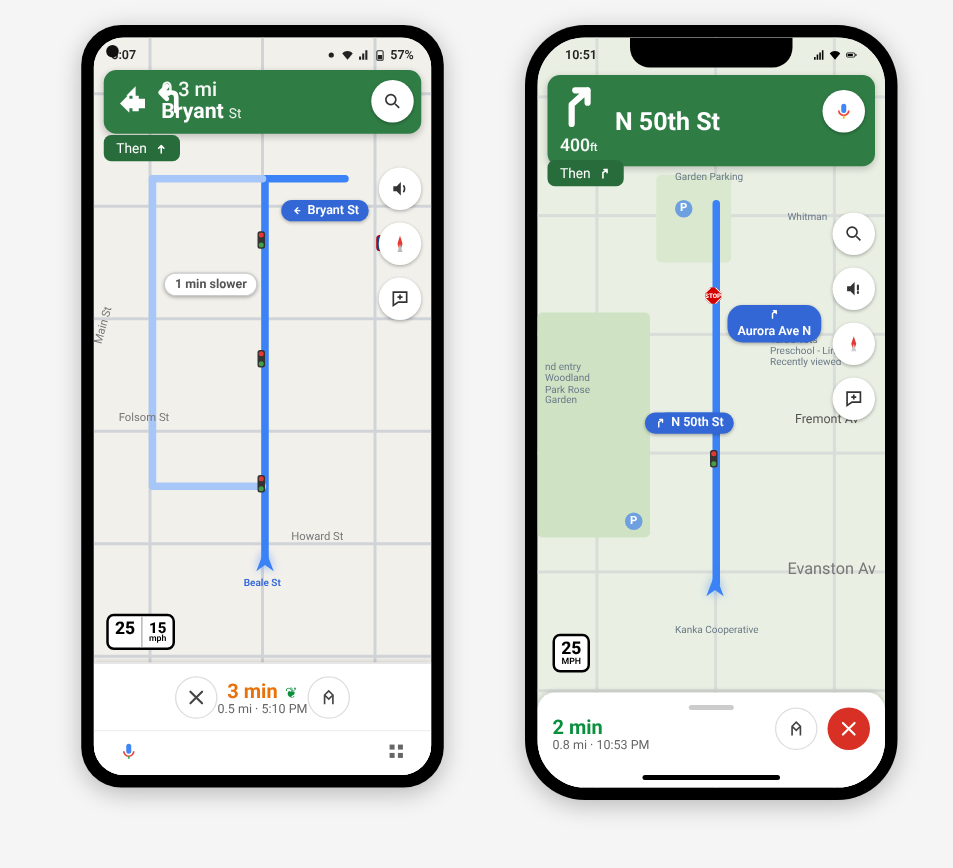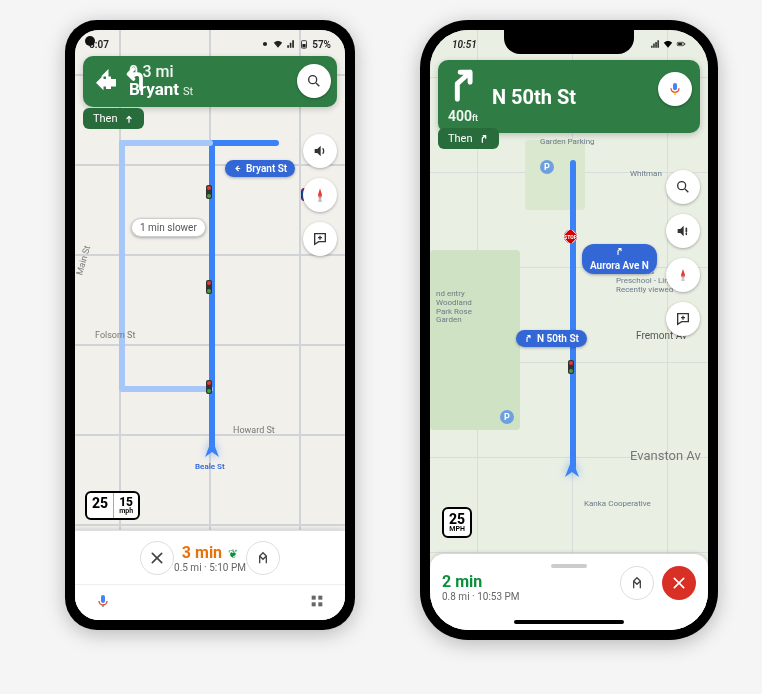--- a/index.html
+++ b/index.html
@@ -116,21 +116,21 @@
   
   .side-stack { position:absolute; right:8px; display:flex; flex-direction:column; gap:10px; z-index:25;}
 
   
   .street-pill {
     position:absolute; background:#3367d6; color:#fff; font-size:10px; font-weight:600;
     border-radius:12px; padding:3px 8px; display:flex; align-items:center; gap:4px;
     box-shadow:0 1px 3px rgba(0,0,0,.3); z-index:20;
   }
   .street-pill svg{width:9px;height:9px;}
-  .street-pill.grey{ background:#fff; color:#555; font-weight:400; border:1px solid #ccc;}
+  .street-pill.grey{ background:#fff; color:#555; font-weight:700; border:1px solid #ccc;}
 
   
   .speed-box{
     position:absolute; display:flex; background:#fff; border:2px solid #000; border-radius:6px;
     overflow:hidden; z-index:22;
   }
   .speed-box .cell{ padding:3px 5px; text-align:center; line-height:1; }
   .speed-box .cell + .cell{ border-left:1px solid #aaa; }
   .speed-box .big{ font-size:14px; font-weight:800; }
   .speed-box .sm{ font-size:7px; font-weight:600; }
@@ -361,21 +361,21 @@
         </span>
       </div>
     </div>
   </div>
 
   <div class="phone phone-ios">
     <div class="screen">
       <div class="notch"></div>
 
       <div class="statusbar">
-        <span style="padding-left:8px;font-style:italic;">10:51</span>
+        <span style="padding-left:8px;">10:51</span>
         <span class="right" style="padding-right:8px;">
           <svg viewBox="0 0 24 24">
               <path d="M3 21h3v-5H3zm5 0h3V11H8zm5 0h3V7h-3zm5 0h3V3h-3z" fill="#000"></path>
             </svg>
           <svg viewBox="0 0 24 24">
               <path d="M2 9c6-6 14-6 20 0l-10 12z" fill="#000"></path>
             </svg>
           <svg viewBox="0 0 24 24">
               <rect x="3" y="8" width="16" height="8" rx="2" fill="none" stroke="#000" stroke-width="1.5"></rect>
               <rect x="20" y="10" width="2" height="4" fill="#000"></rect>
@@ -415,21 +415,21 @@
         <span class="poi-label" style="left:200px; top:140px;">Whitman</span>
         <span class="poi-label" style="left:6px; top:260px; white-space:pre-line;">nd entry
 Woodland
 Park Rose
 Garden</span>
         <span class="poi-label" style="left:186px; top:238px; white-space:pre-line;">Tara's Tots
 Preschool - Lin
 Recently viewed</span>
         <span class="road-label" style="left:206px; top:300px; font-size:10px; color:#555;">Fremont Av</span>
         <span class="road-label" style="left:200px; top:418px; font-size:13px;">Evanston Av</span>
-        <span class="poi-label" style="left:110px; top:470px;margin-left:44px;">Kanka Cooperative</span>
+        <span class="poi-label" style="left:110px; top:470px;">Kanka Cooperative</span>
 
         <div class="current-pos" style="left:128px; top:425px;">
           <svg width="24" height="24" viewBox="0 0 24 24">
               <path d="M12 2l7 18-7-5-7 5z" fill="#3b82f6"></path>
             </svg>
         </div>
       </div>
 
       <div class="nav-banner ios" style="top:30px;">
         <div class="row">

